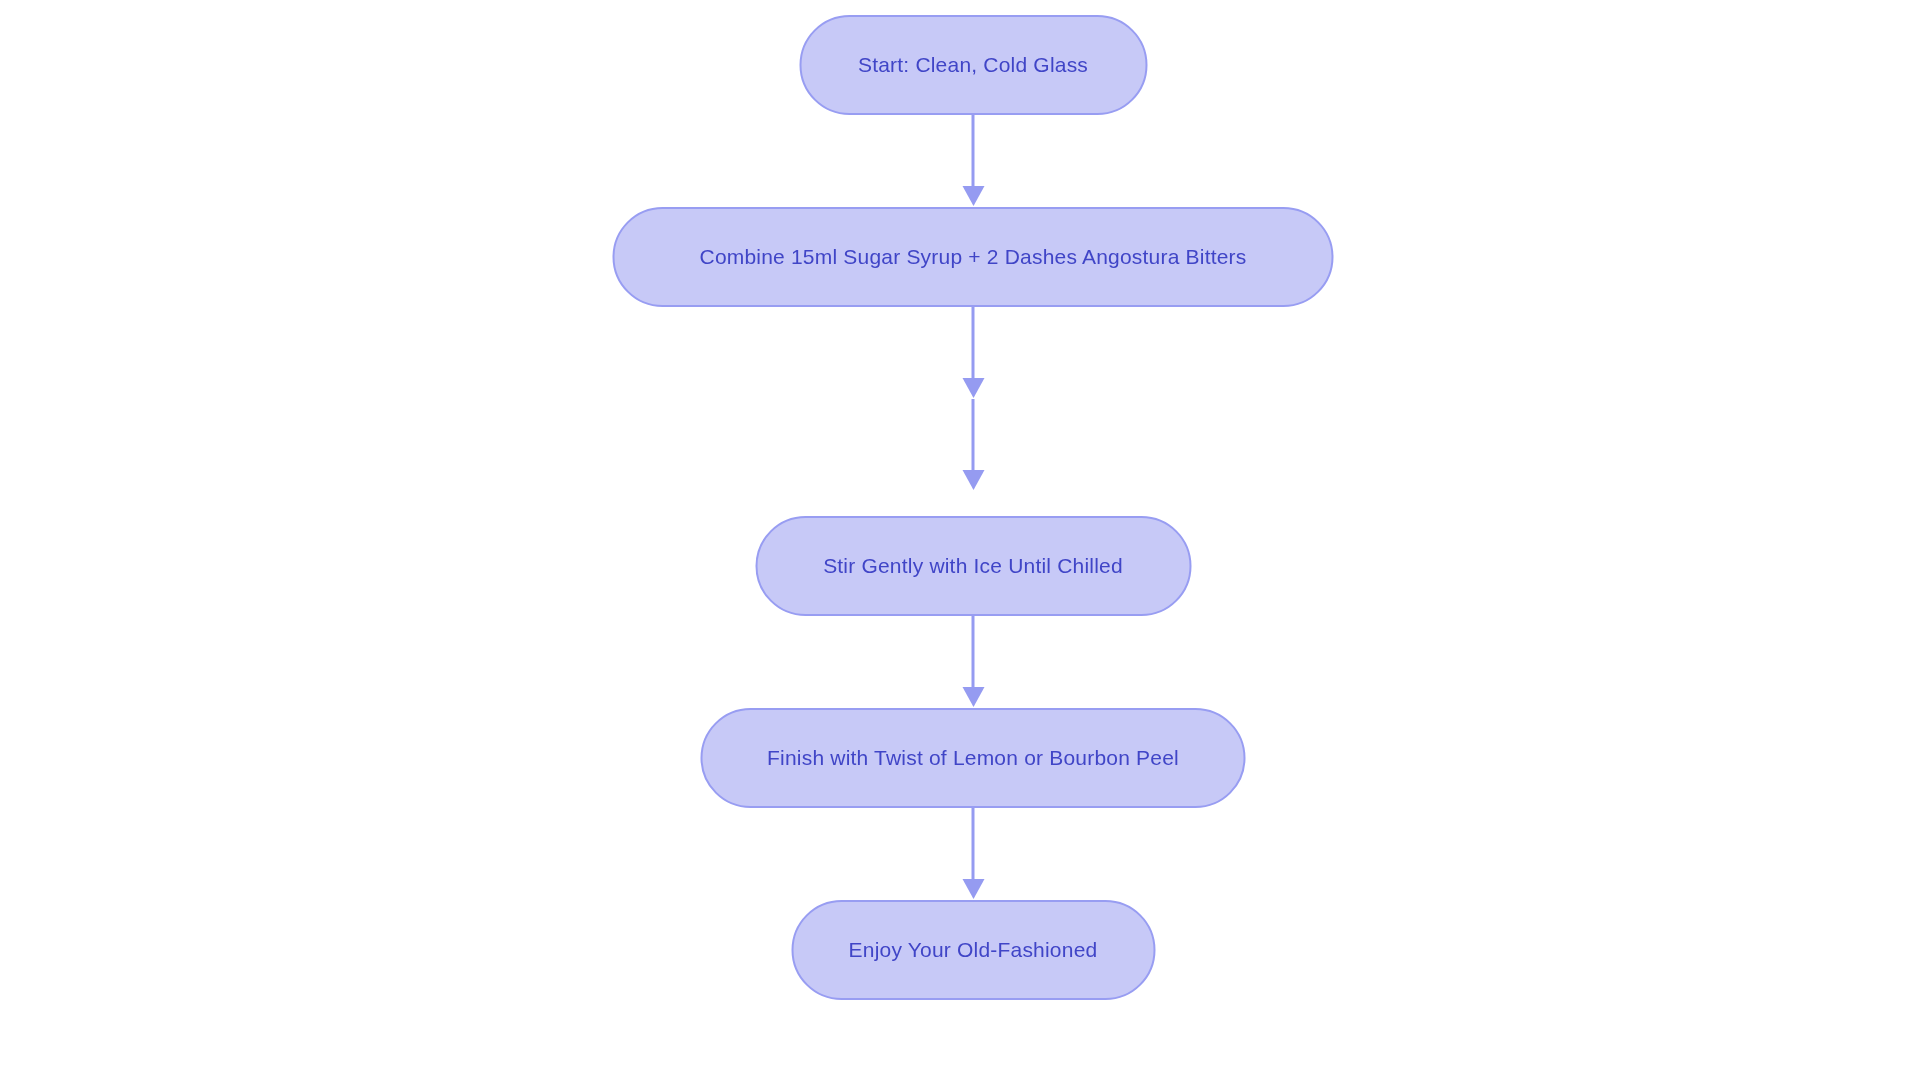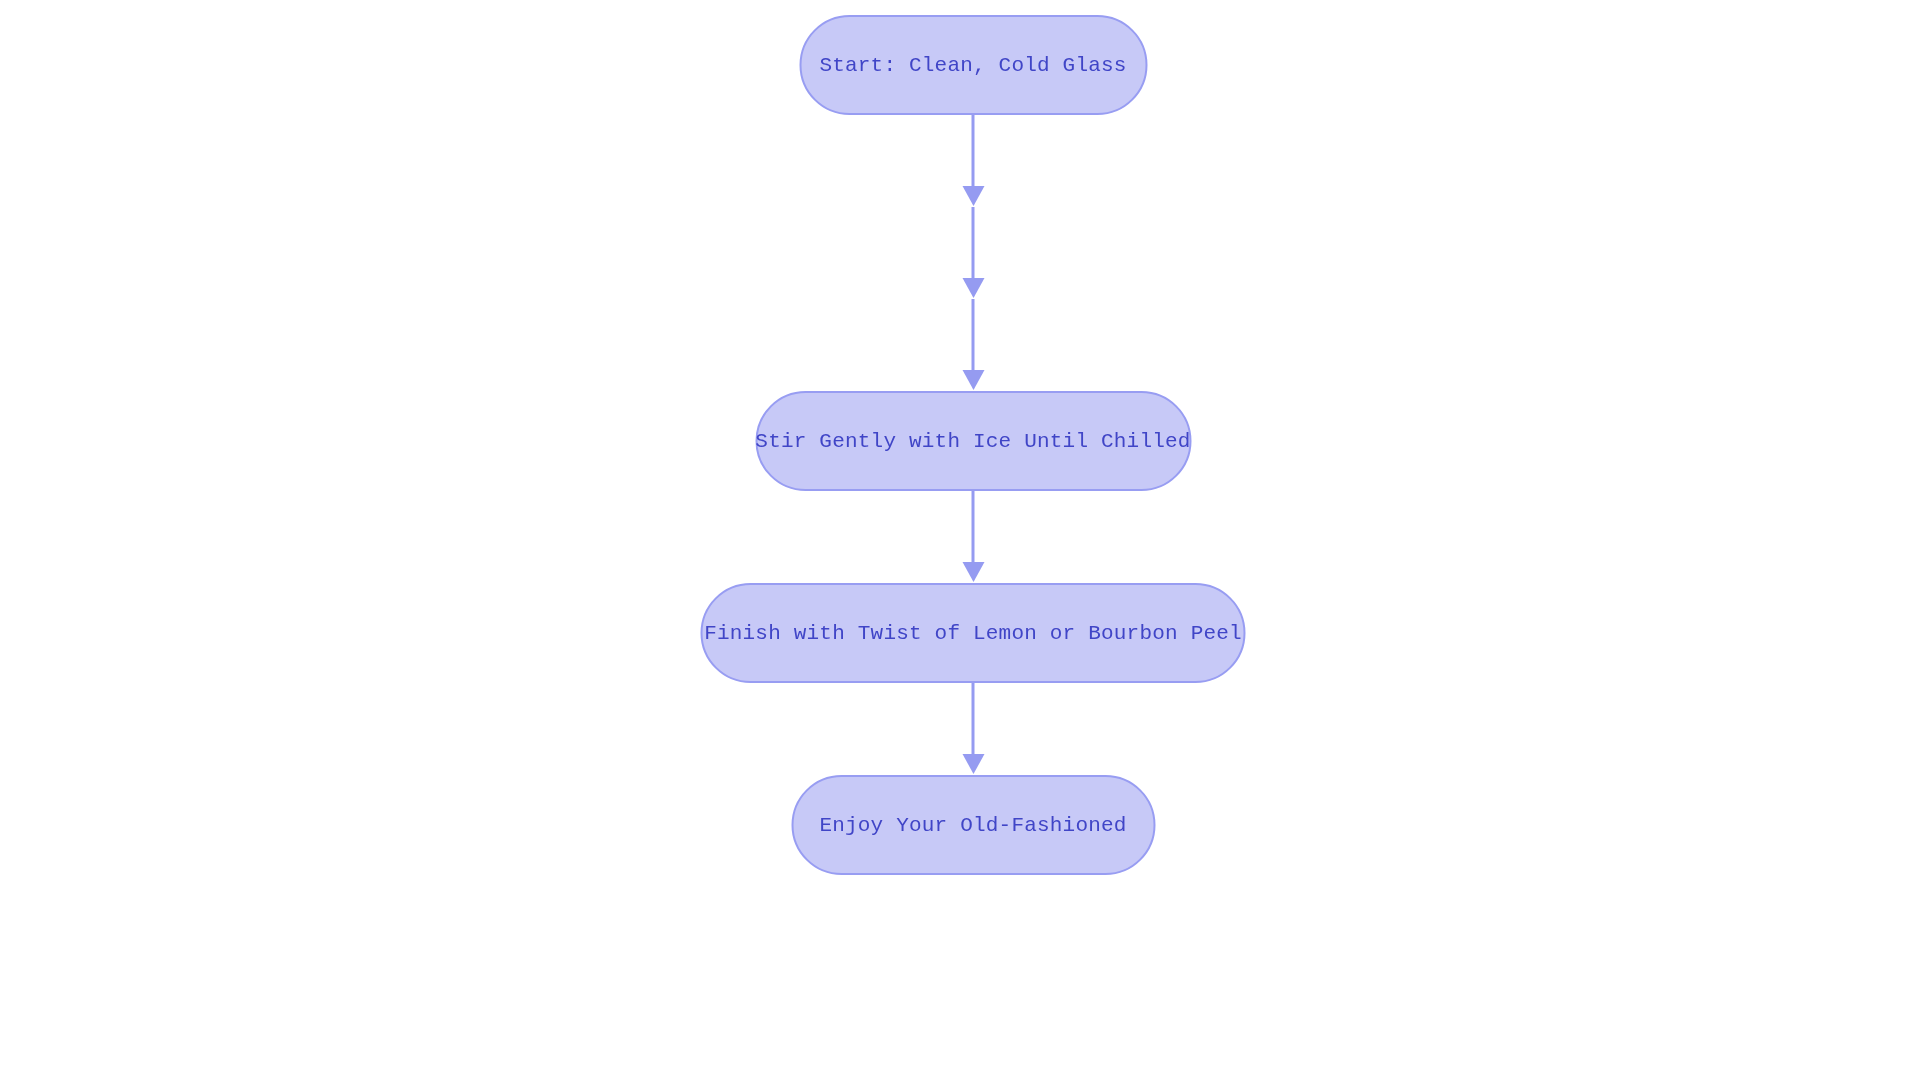--- a/index.html
+++ b/index.html
@@ -2,21 +2,21 @@
 <html style="--bg: #ffffff; --node-fill: #c7c9f7; --node-border: #989df2; --node-text: #4045c7; --arrow: #959bf1;"><head>
 <meta charset="utf-8">
 <style>
   :root{
     --bg:#ffffff;
     --node-fill:#c7c9f7;
     --node-border:#989df2;
     --node-text:#4045c7;
     --arrow:#959bf1;
   }
-  *{box-sizing:border-box;margin:0;padding:0;font-family:Liberation Mono, monospace;}
+  *{box-sizing:border-box;margin:0;padding:0;}
   html,body{
     width:1920px;height:1083px;
     background:var(--bg);
     overflow:hidden;
     font-family:"Liberation Sans", sans-serif;
   }
   .flow-column{
     position:absolute;
     top:15px;
     left:50%;
@@ -34,21 +34,21 @@
     align-items:center;
     justify-content:center;
     white-space:nowrap;
     font-size:21px;
     letter-spacing:0.2px;
     color:var(--node-text);
   }
   .n1{width:348px;}
   .n2{width:721px;}
   .n3{width:526px;}
-  .n4{width:436px;}
+  .n4{width:436px;margin-top:25px;}
   .n5{width:545px;}
   .n6{width:364px;text-align:right;}
   .flow-arrow{
     height:92px;
     display:flex;
     flex-direction:column;
     align-items:center;
     justify-content:flex-start;
   }
   .arrow-line{
@@ -70,20 +70,23 @@
 
   <div class="flow-node n1">
     <span>Start: Clean, Cold Glass</span>
   </div>
 
   <div class="flow-arrow">
     <div class="arrow-line"></div>
     <div class="arrow-head"></div>
   </div>
 
+  <div class="flow-node n2">
+    <span>Combine 15ml Sugar Syrup + 2 Dashes Angostura Bitters</span>
+  </div>
 
   <div class="flow-arrow">
     <div class="arrow-line"></div>
     <div class="arrow-head"></div>
   </div>
 
 
   <div class="flow-arrow">
     <div class="arrow-line"></div>
     <div class="arrow-head"></div>

